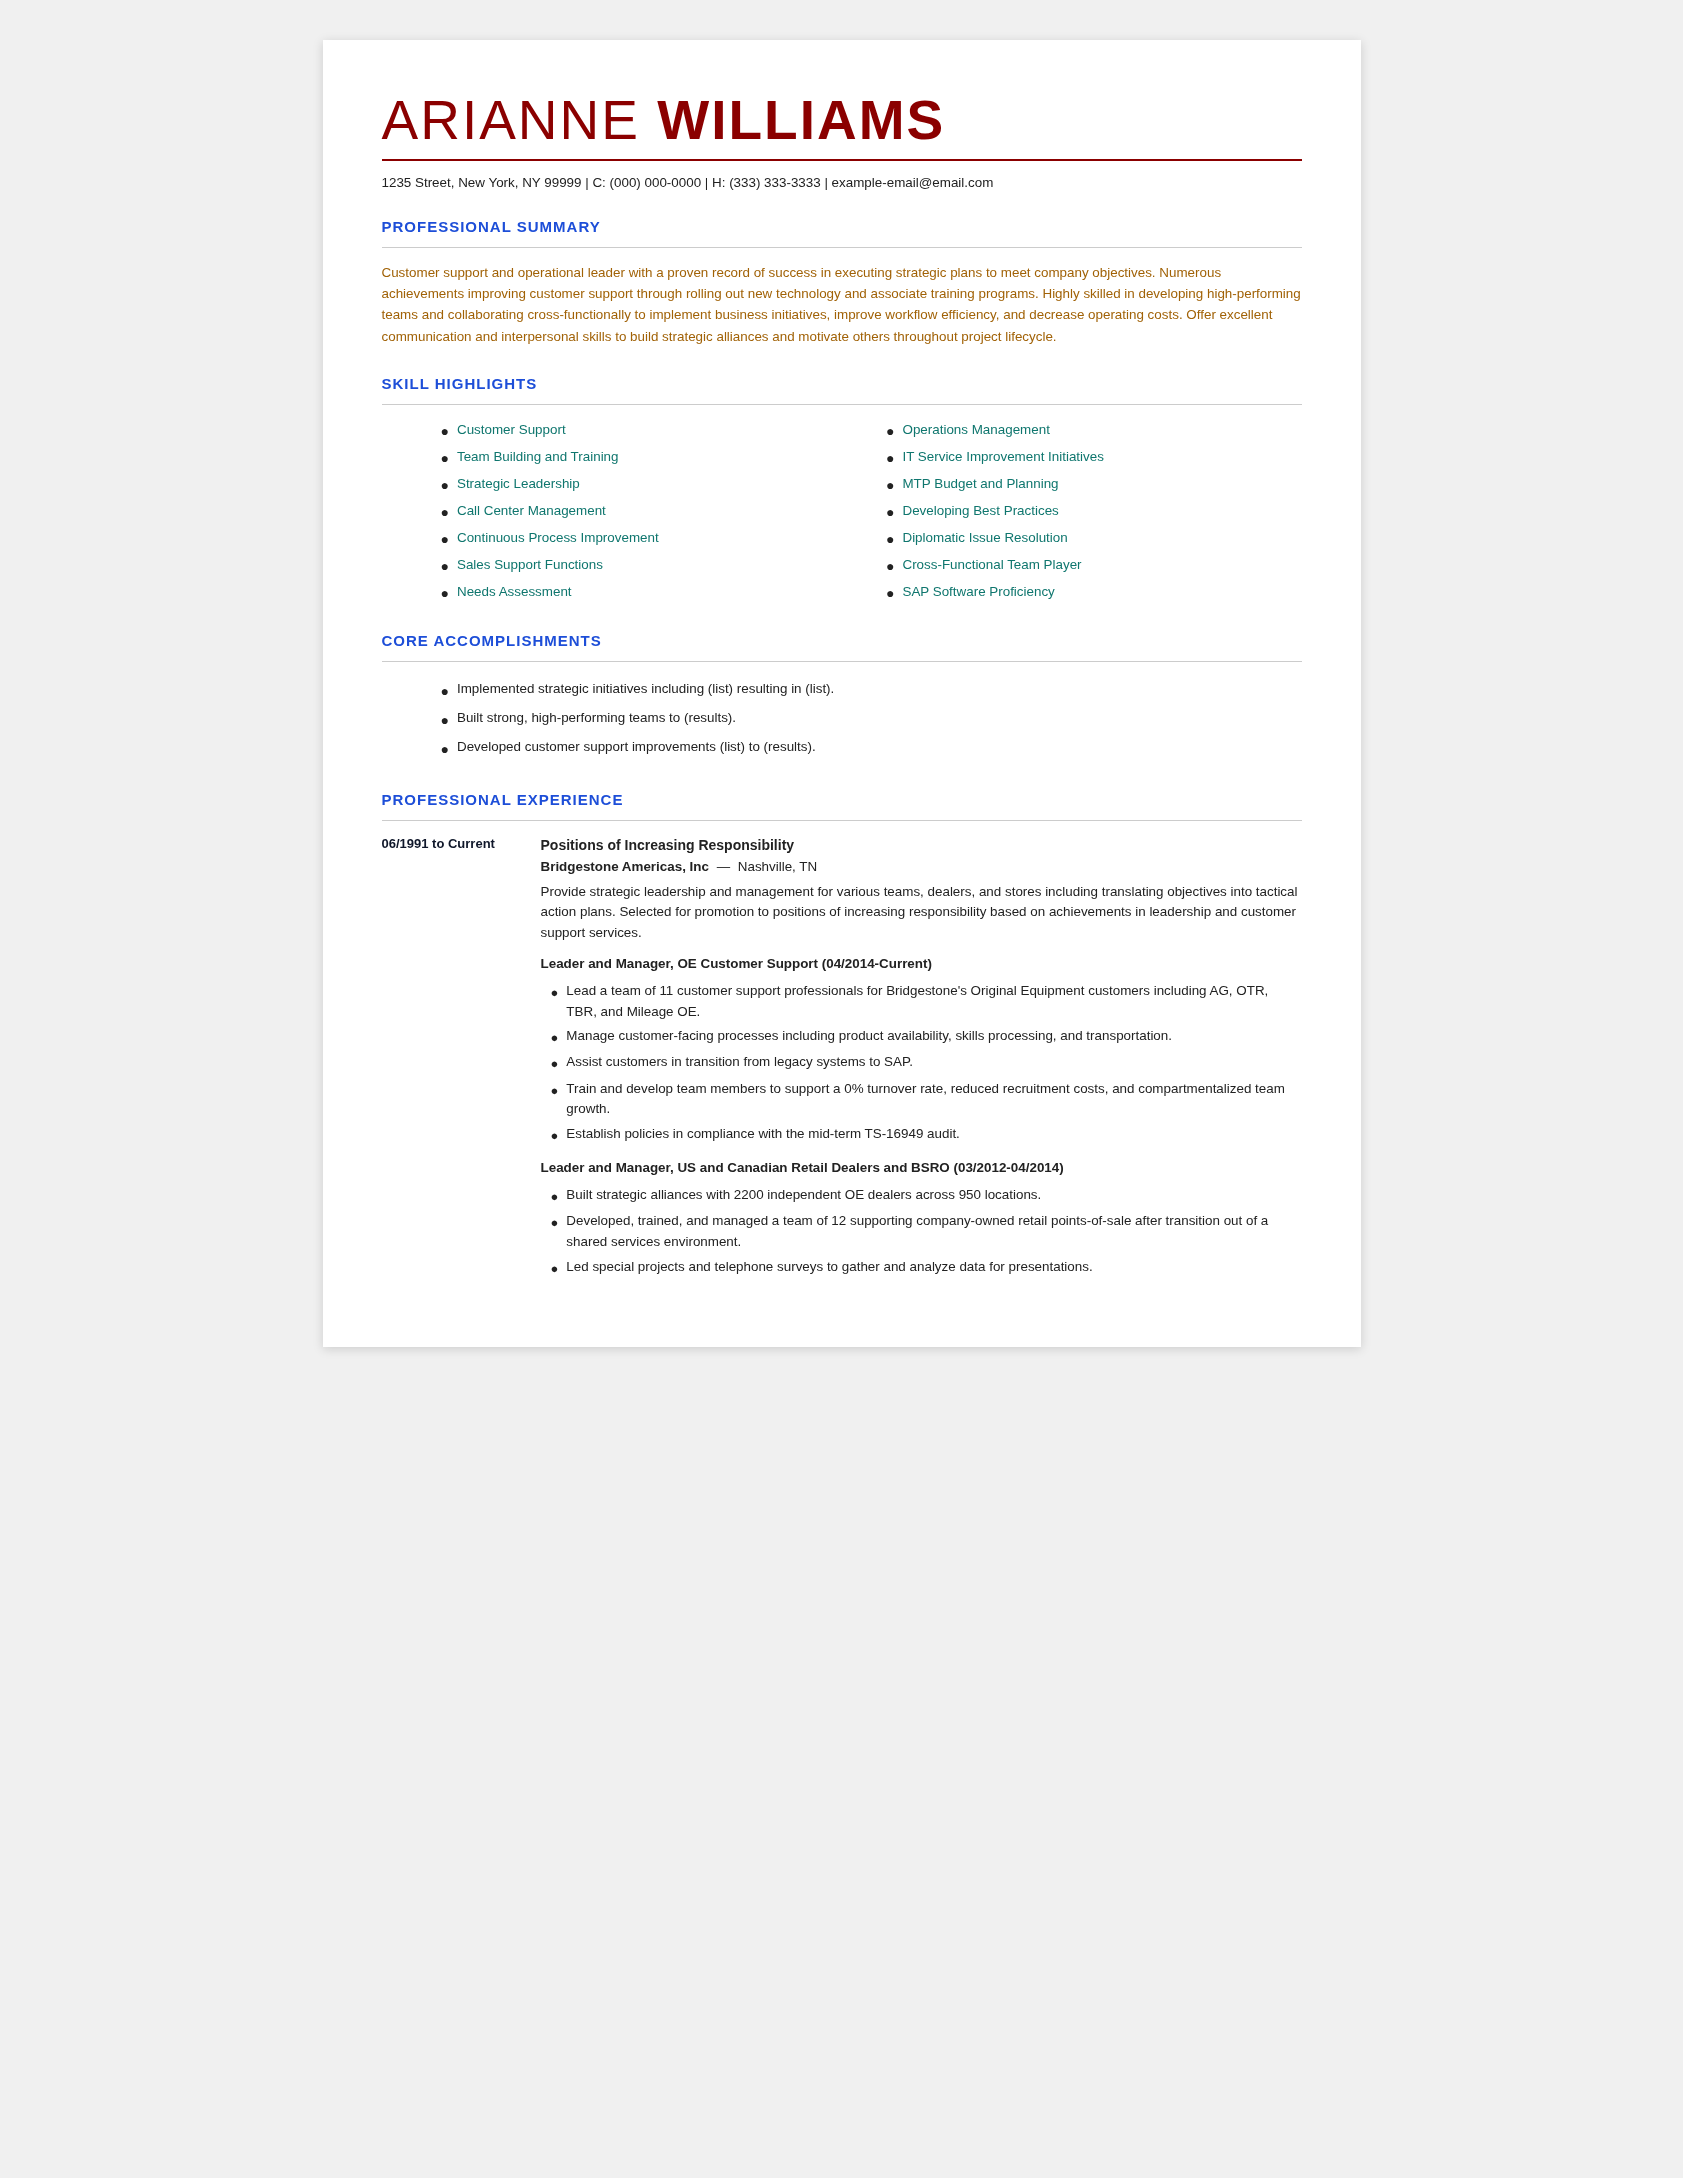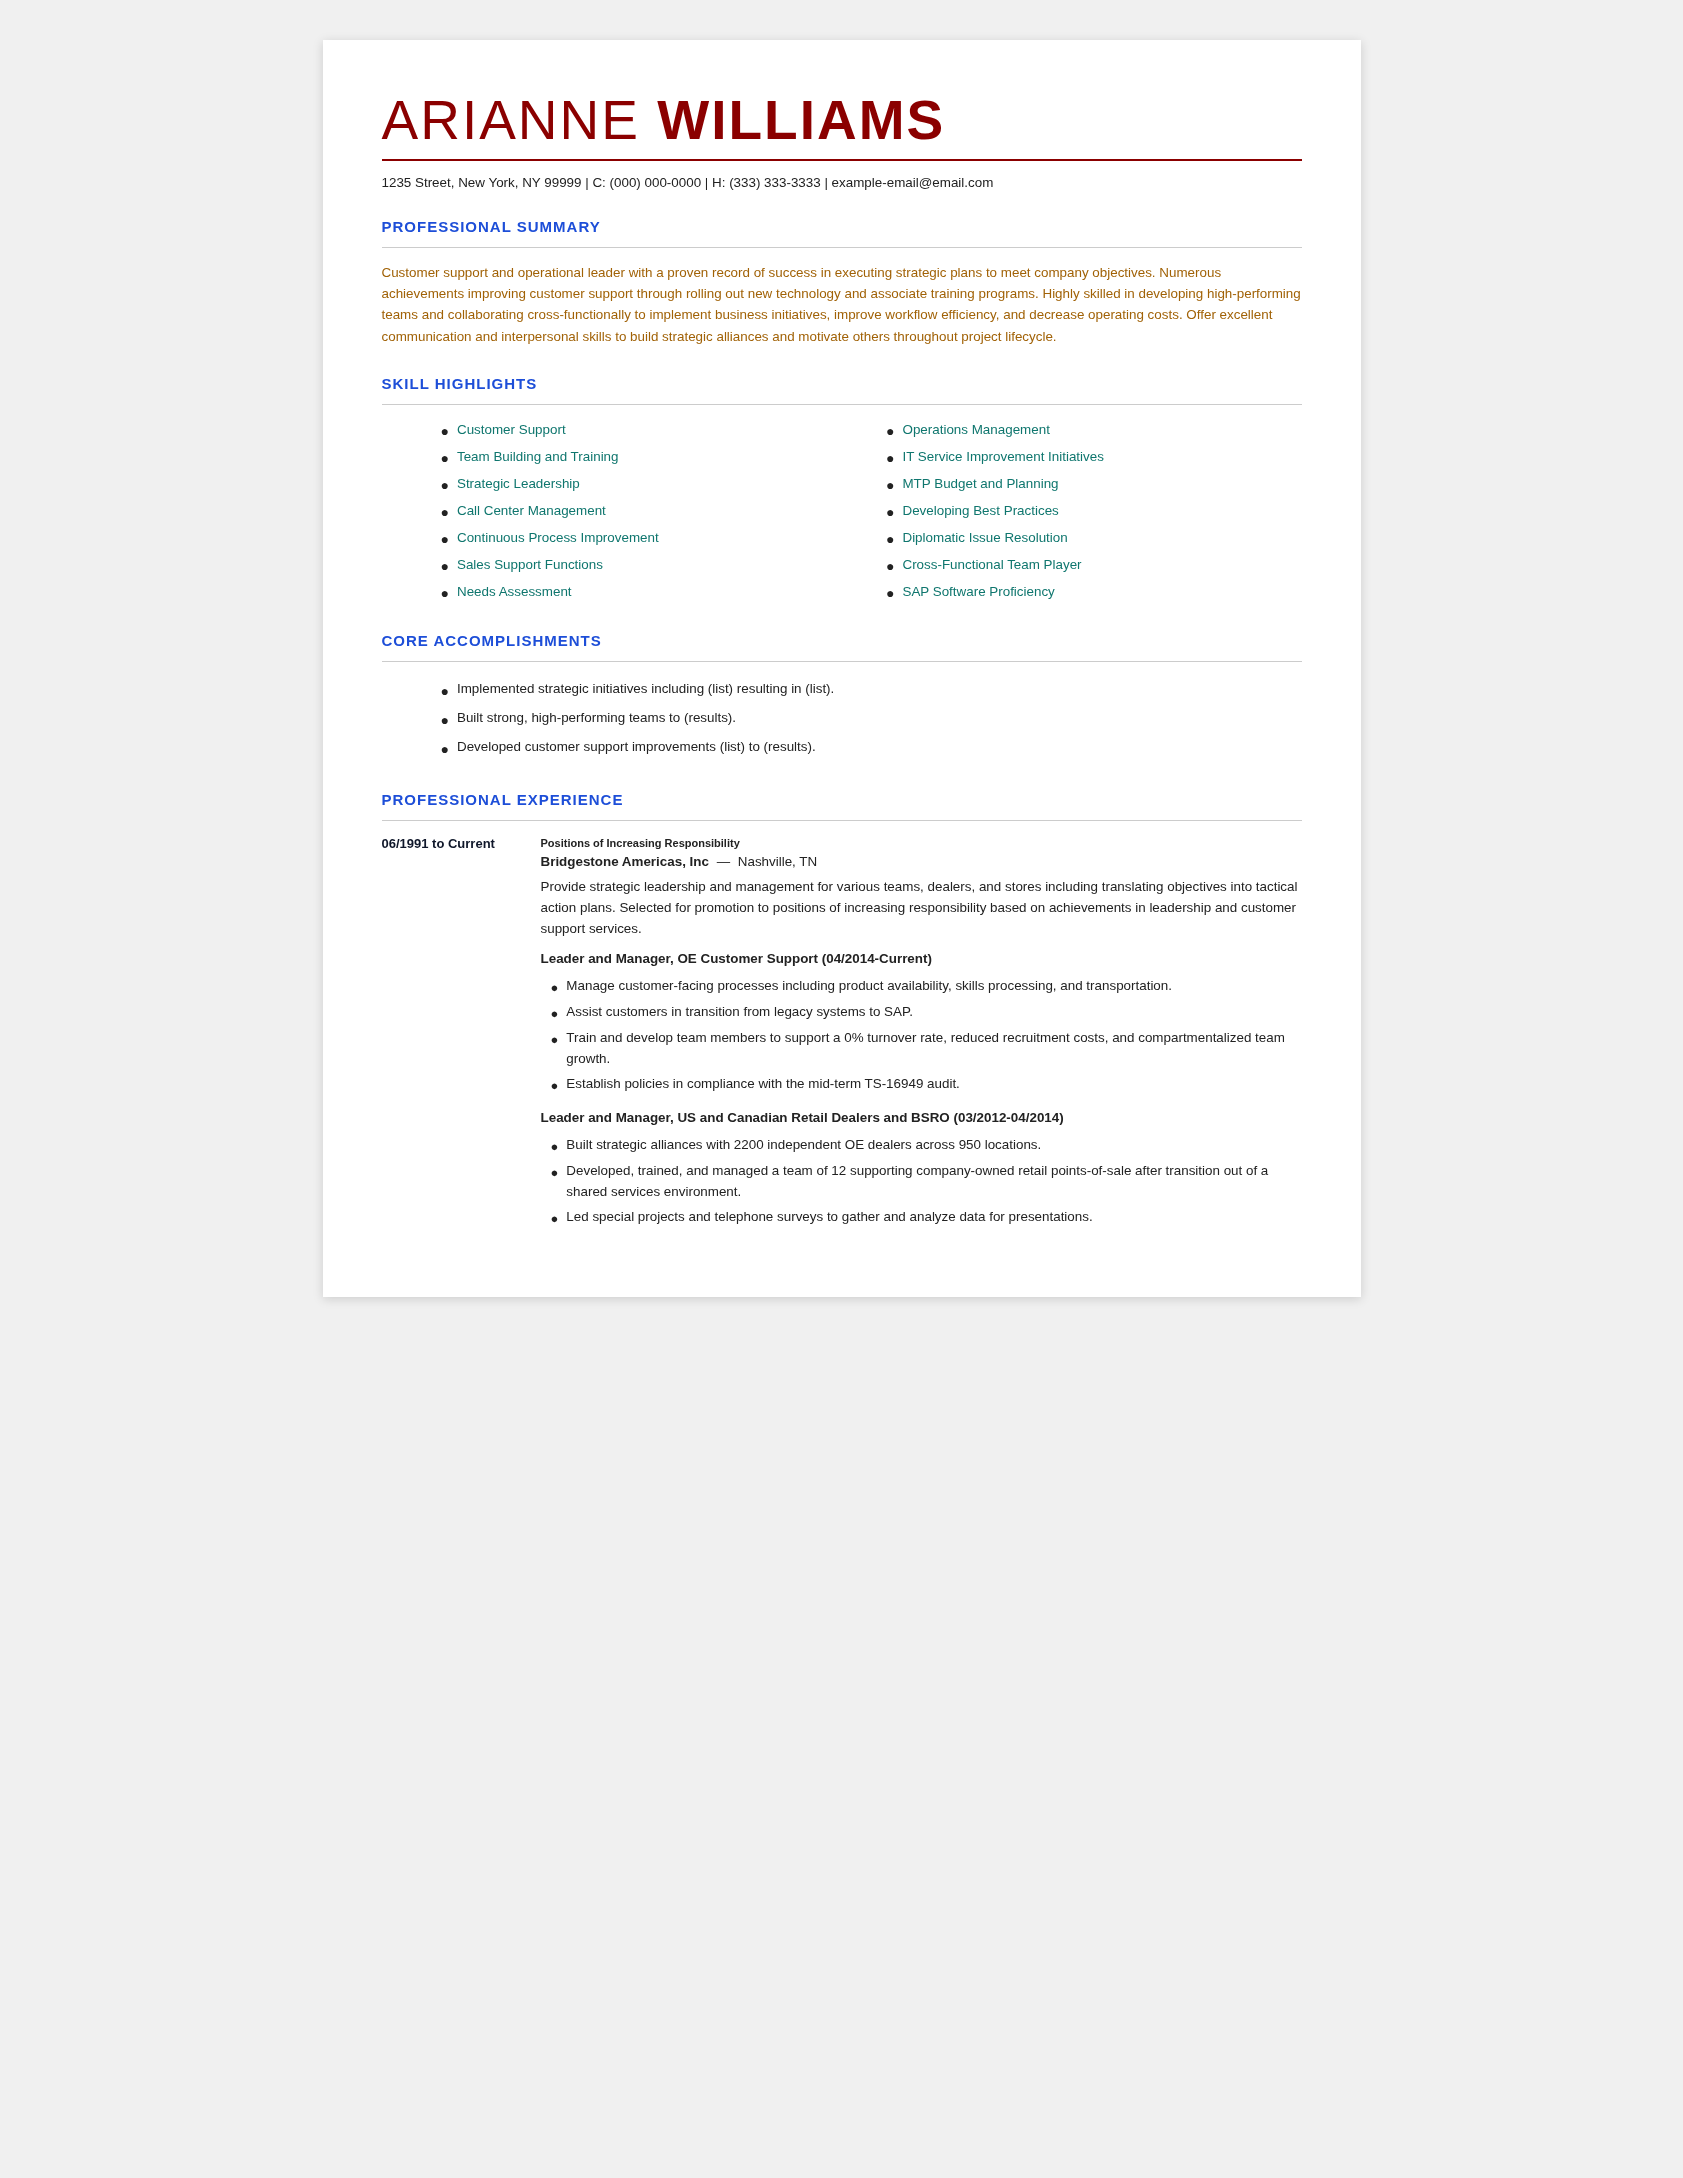--- a/index.html
+++ b/index.html
@@ -112,21 +112,21 @@
       padding-top: 1px;
     }
     .exp-content {
       flex: 1;
       font-size: 13.4px;
       color: #222;
       line-height: 1.55;
     }
     .exp-title {
       font-weight: 700;
-      font-size: 11px;
+      font-size: 14px;
     }
     .exp-company {
       font-weight: 700;
       font-size: 13.4px;
     }
     .exp-location {
       font-weight: 400;
       font-size: 13.4px;
     }
     .exp-description {
@@ -256,20 +256,23 @@
         <div>
           <span class="exp-company">Bridgestone Americas, Inc</span>
           <span class="em-dash">—</span>
           <span class="exp-location">Nashville, TN</span>
         </div>
         <div class="exp-description">Provide strategic leadership and management for various teams, dealers, and stores including translating objectives into tactical action plans. Selected for promotion to positions of increasing responsibility based on achievements in leadership and customer support services.</div>
 
         <div class="exp-sub-title">Leader and Manager, OE Customer Support (04/2014-Current)</div>
         <div class="exp-bullets">
           <div class="exp-bullet">
+              <span>Lead a team of 11 customer support professionals for Bridgestone's Original Equipment customers including AG, OTR, TBR, and Mileage OE.</span>
+            </div>
+          <div class="exp-bullet">
               <span>Manage customer-facing processes including product availability, skills processing, and transportation.</span>
             </div>
           <div class="exp-bullet">
               <span>Assist customers in transition from legacy systems to SAP.</span>
             </div>
           <div class="exp-bullet">
               <span>Train and develop team members to support a 0% turnover rate, reduced recruitment costs, and compartmentalized team growth.</span>
             </div>
           <div class="exp-bullet">
               <span>Establish policies in compliance with the mid-term TS-16949 audit.</span>

